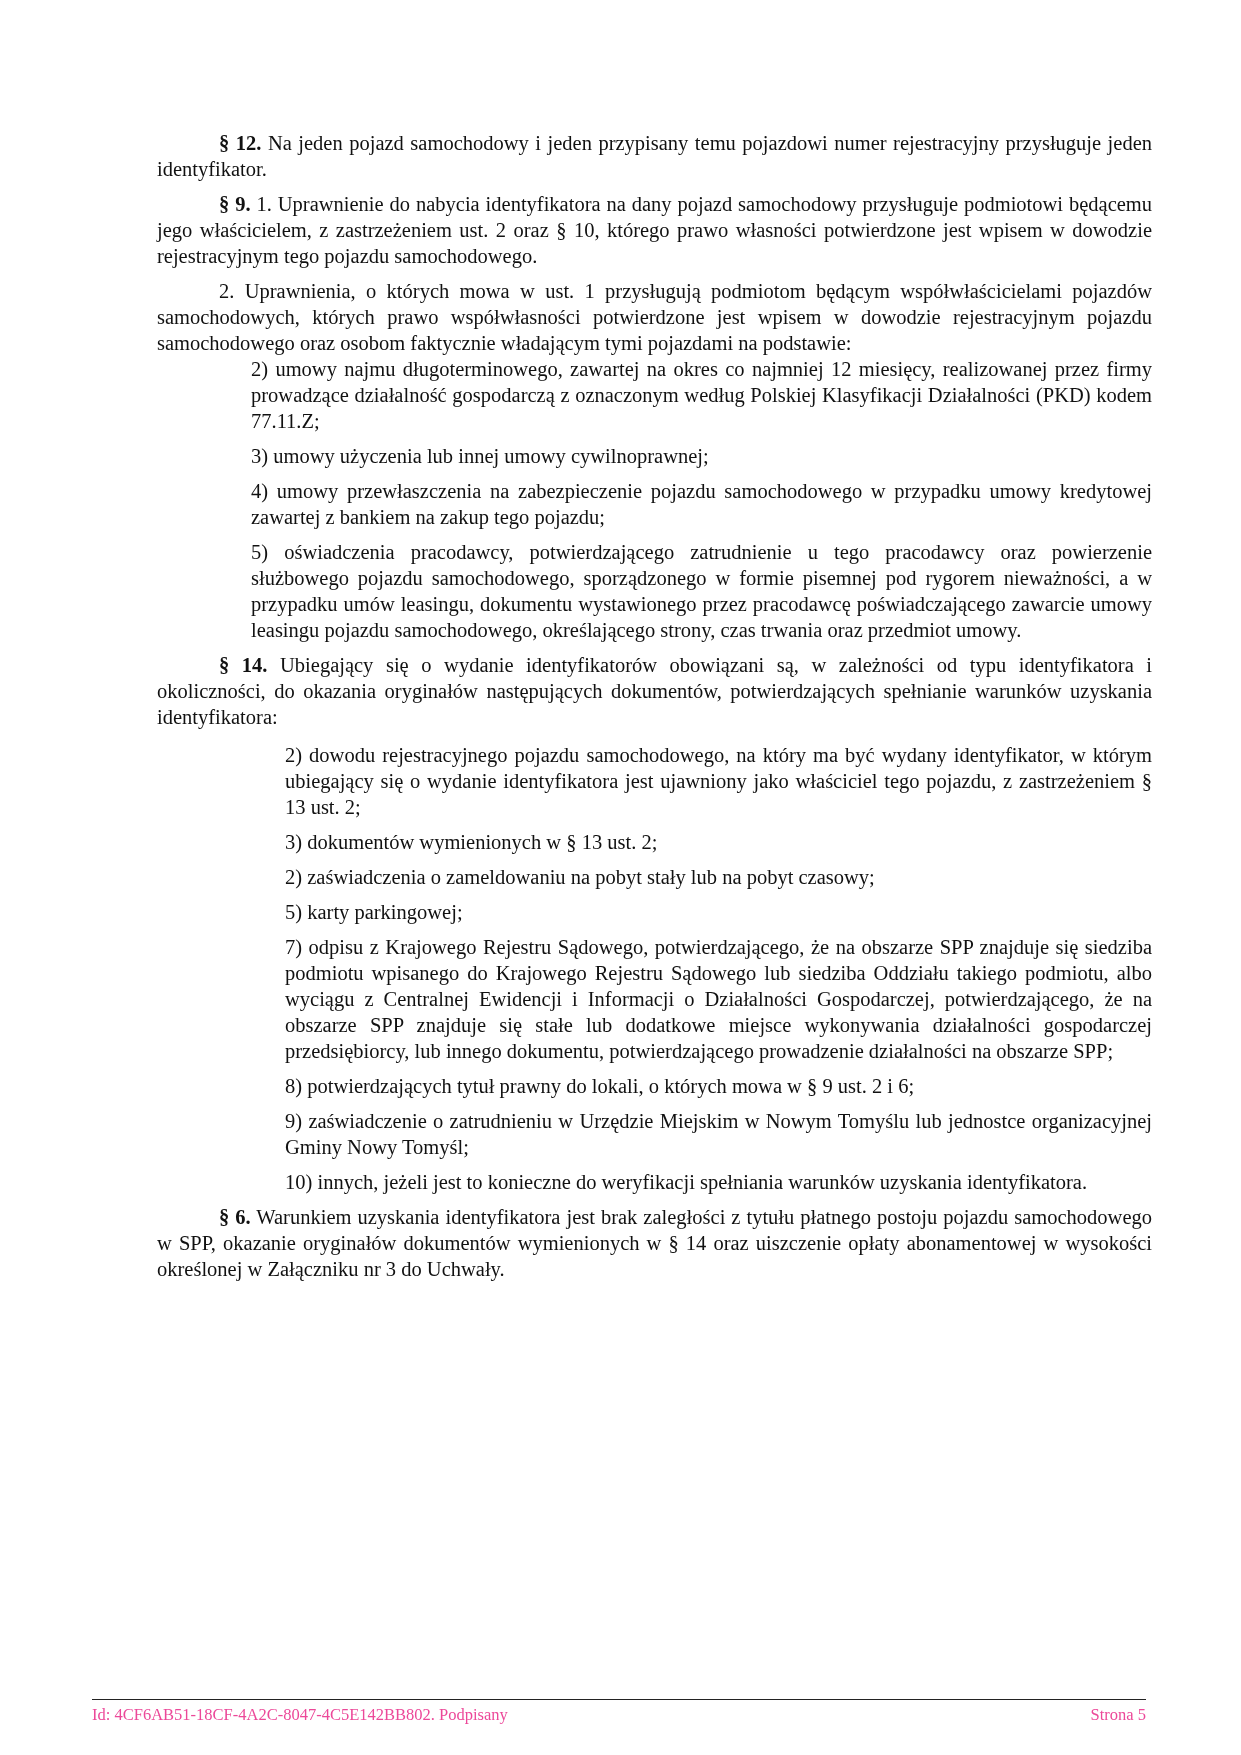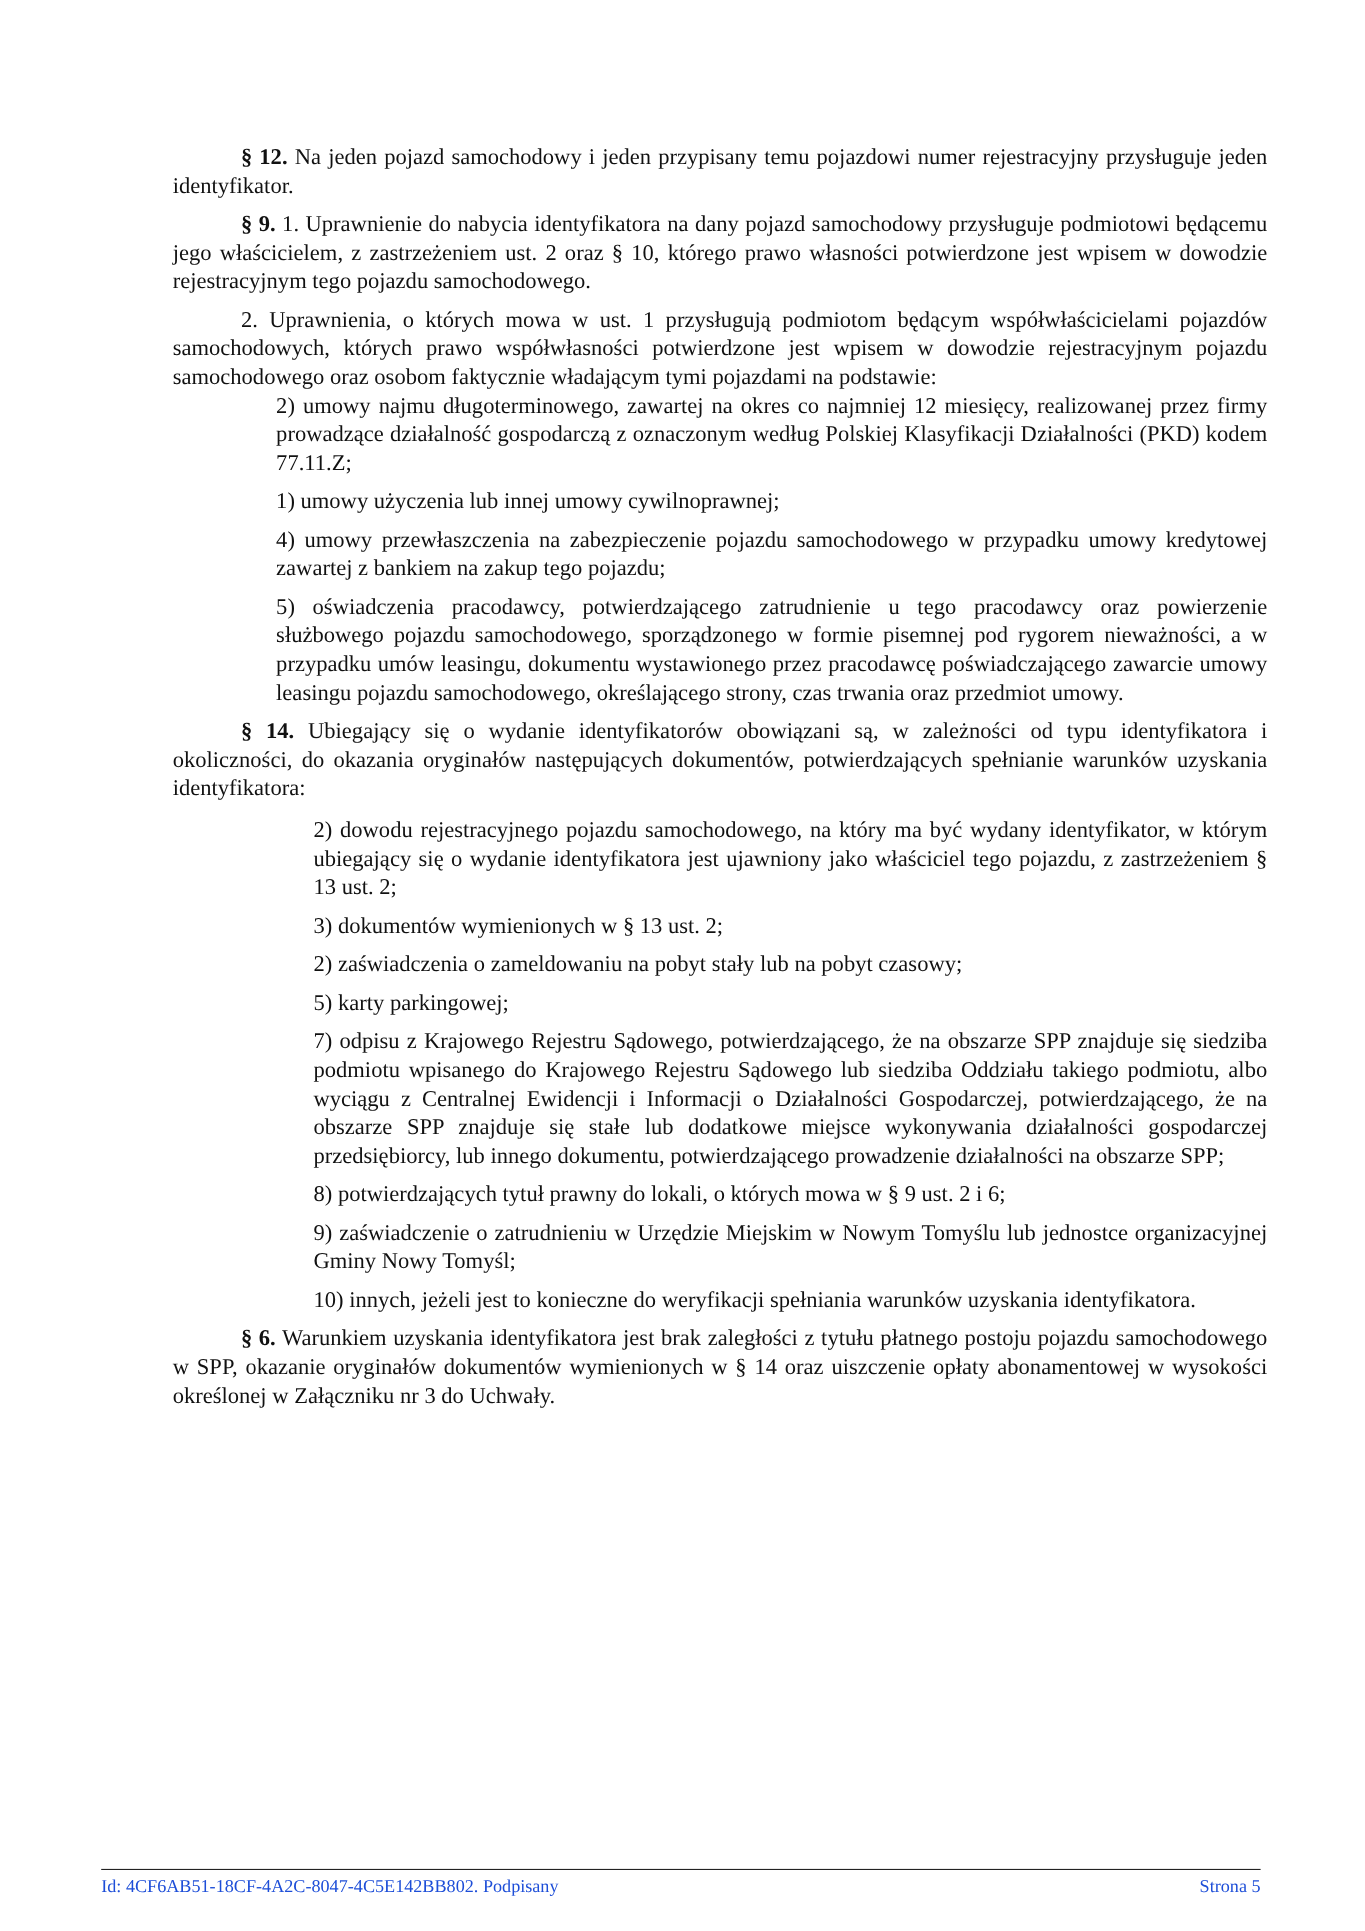--- a/index.html
+++ b/index.html
@@ -59,41 +59,41 @@
     }
     .footer {
       position: absolute;
       left: 92px;
       top: 1705px;
       width: 1054px;
       display: flex;
       justify-content: space-between;
       font-size: 16.5px;
       line-height: 20px;
-      color: #1d4ed8;
+      color: #ec4899;
     }
   </style>
 </head>
 <body>
 
 <div class="page">
 
   <p class="para">
     <span class="num">§ 12.</span>
     <span>Na jeden pojazd samochodowy i jeden przypisany temu pojazdowi numer rejestracyjny przysługuje jeden identyfikator.</span>
   </p>
 
   <p class="para">
     <span class="num">§ 9.</span>
     <span>1. Uprawnienie do nabycia identyfikatora na dany pojazd samochodowy przysługuje podmiotowi będącemu jego właścicielem, z zastrzeżeniem ust. 2 oraz § 10, którego prawo własności potwierdzone jest wpisem w dowodzie rejestracyjnym tego pojazdu samochodowego.</span>
   </p>
   <p class="para" style="margin-bottom:0">2. Uprawnienia, o których mowa w ust. 1 przysługują podmiotom będącym współwłaścicielami pojazdów samochodowych, których prawo współwłasności potwierdzone jest wpisem w dowodzie rejestracyjnym pojazdu samochodowego oraz osobom faktycznie władającym tymi pojazdami na podstawie:</p>
 
   <p class="item13">2) umowy najmu długoterminowego, zawartej na okres co najmniej 12 miesięcy, realizowanej przez firmy prowadzące działalność gospodarczą z oznaczonym według Polskiej Klasyfikacji Działalności (PKD) kodem 77.11.Z;</p>
-  <p class="item13">1) umowy użyczenia lub innej umowy cywilnoprawnej;</p>
+  <p class="item13">3) umowy użyczenia lub innej umowy cywilnoprawnej;</p>
   <p class="item13">4) umowy przewłaszczenia na zabezpieczenie pojazdu samochodowego w przypadku umowy kredytowej zawartej z bankiem na zakup tego pojazdu;</p>
   <p class="item13">5) oświadczenia pracodawcy, potwierdzającego zatrudnienie u tego pracodawcy oraz powierzenie służbowego pojazdu samochodowego, sporządzonego w formie pisemnej pod rygorem nieważności, a w przypadku umów leasingu, dokumentu wystawionego przez pracodawcę poświadczającego zawarcie umowy leasingu pojazdu samochodowego, określającego strony, czas trwania oraz przedmiot umowy.</p>
 
   <p class="para" style="margin-bottom:0">
     <span class="num">§ 14.</span>
     <span>Ubiegający się o wydanie identyfikatorów obowiązani są, w zależności od typu identyfikatora i okoliczności, do okazania oryginałów następujących dokumentów, potwierdzających spełnianie warunków uzyskania identyfikatora:</span>
   </p>
 
   <div class="list14">
     <p class="item14">2) dowodu rejestracyjnego pojazdu samochodowego, na który ma być wydany identyfikator, w którym ubiegający się o wydanie identyfikatora jest ujawniony jako właściciel tego pojazdu, z zastrzeżeniem § 13 ust. 2;</p>

